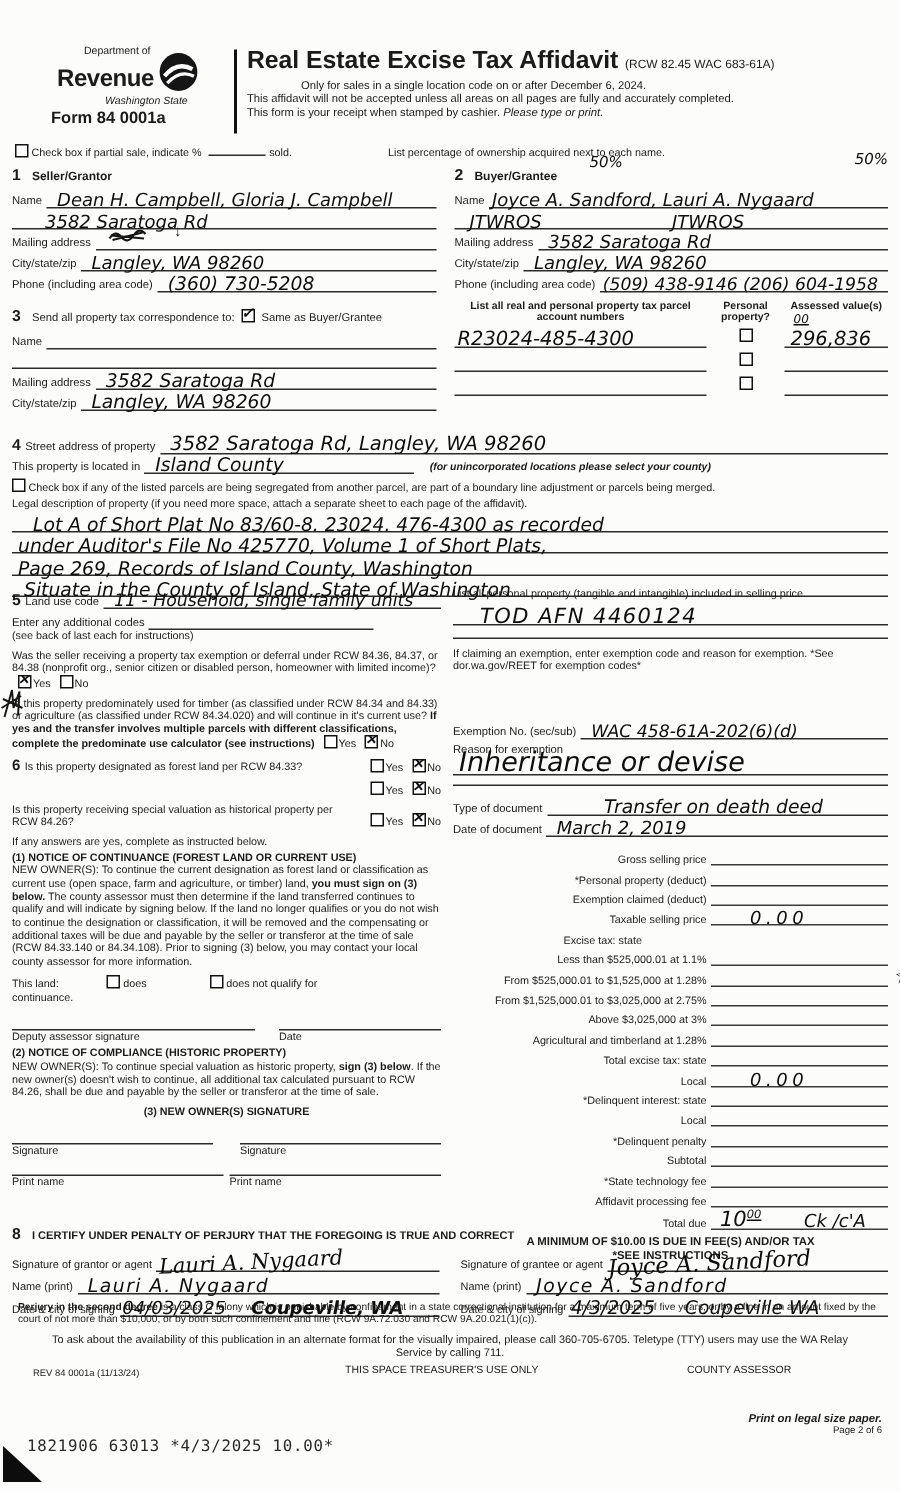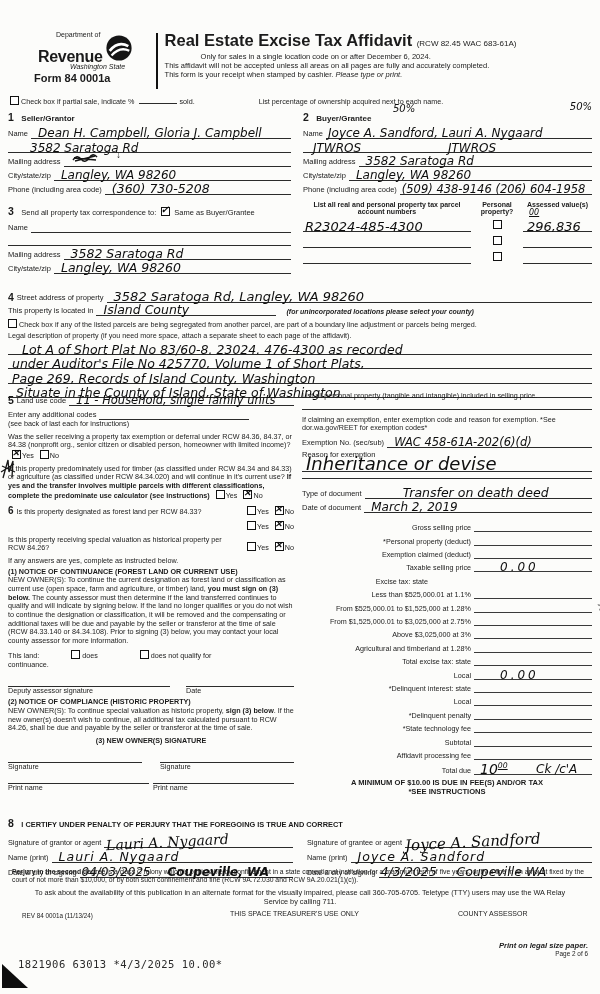--- a/index.html
+++ b/index.html
@@ -37,21 +37,21 @@
   sup { font-size:0.55em; }
 </style>
 </head>
 <body>
 
 <div class="page">
 
   <div class="abs" style="top:31px;left:8px;width:584px;display:flex;">
     <div style="width:148px;position:relative;">
       <div class="t7" style="margin-left:48px;">Department of</div>
-      <div style="display:flex;align-items:flex-end;margin-left:30px;">
+      <div style="display:flex;align-items:center;margin-left:30px;">
         <span class="b" style="font-size:16px;letter-spacing:-0.3px;">Revenue</span>
         <span style="margin-left:2px;margin-top:-4px;">
           <svg width="28" height="28" viewBox="0 0 30 30">
               <circle cx="15" cy="15" r="13.5" fill="#151515"></circle>
               <path d="M5 18 Q14 7 25 13" stroke="#fff" stroke-width="3" fill="none"></path>
               <path d="M7 23 Q16 13 26 18" stroke="#fff" stroke-width="2.4" fill="none"></path>
             </svg>
         </span>
       </div>
       <div class="i t7" style="margin-left:62px;margin-top:-3px;">Washington State</div>
@@ -339,26 +339,29 @@
           </div>
         <div style="flex:1;">
             <div class="hwline" style="height:5px;"></div>
             <div class="t72">Print name</div>
           </div>
       </div>
     </div>
 
     <div style="flex:1;position:relative;">
       <div class="t72">List all personal property (tangible and intangible) included in selling price.</div>
+      <div class="hwline" style="height:15px;">
+        <span class="hw" style="left:18px;font-size:14px;letter-spacing:1px;">TOD AFN 4460124</span>
+        </div>
       <div class="hwline" style="height:8px;"></div>
 
       <div class="t72" style="margin-top:6px;">If claiming an exemption, enter exemption code and reason for exemption. *See dor.wa.gov/REET for exemption codes*</div>
       <div class="fr">
           <span class="lbl">Exemption No. (sec/sub)</span>
-        <span class="fl" style="height:13px;">
+        <span class="fl" style="height:13px;margin-top:29px;">
             <span class="hw" style="font-size:11.5px;">WAC 458-61A-202(6)(d)</span>
           </span>
         </div>
       <div class="t75" style="margin-top:2px;">Reason for exemption</div>
       <div class="hwline" style="height:12px;">
         <span class="hw" style="left:4px;font-size:18px;">Inheritance or devise</span>
         </div>
       <div style="border-bottom:1px solid #2b2b2b;height:6px;"></div>
 
       <div class="fr" style="margin-top:6px;">
@@ -458,27 +461,27 @@
               <span class="hw"></span>
             </span>
           </div>
         <div class="mrow">
             <span class="ml">*Delinquent penalty</span>
             <span class="mf">
               <span class="hw"></span>
             </span>
           </div>
         <div class="mrow">
+            <span class="ml">Subtotal</span>
+            <span class="mf">
+              <span class="hw"></span>
+            </span>
+          </div>
+        <div class="mrow">
             <span class="ml">*State technology fee</span>
-            <span class="mf">
-              <span class="hw"></span>
-            </span>
-          </div>
-        <div class="mrow">
-            <span class="ml">Subtotal</span>
             <span class="mf">
               <span class="hw"></span>
             </span>
           </div>
         <div class="mrow">
             <span class="ml">Affidavit processing fee</span>
             <span class="mf">
               <span class="hw"></span>
             </span>
           </div>

